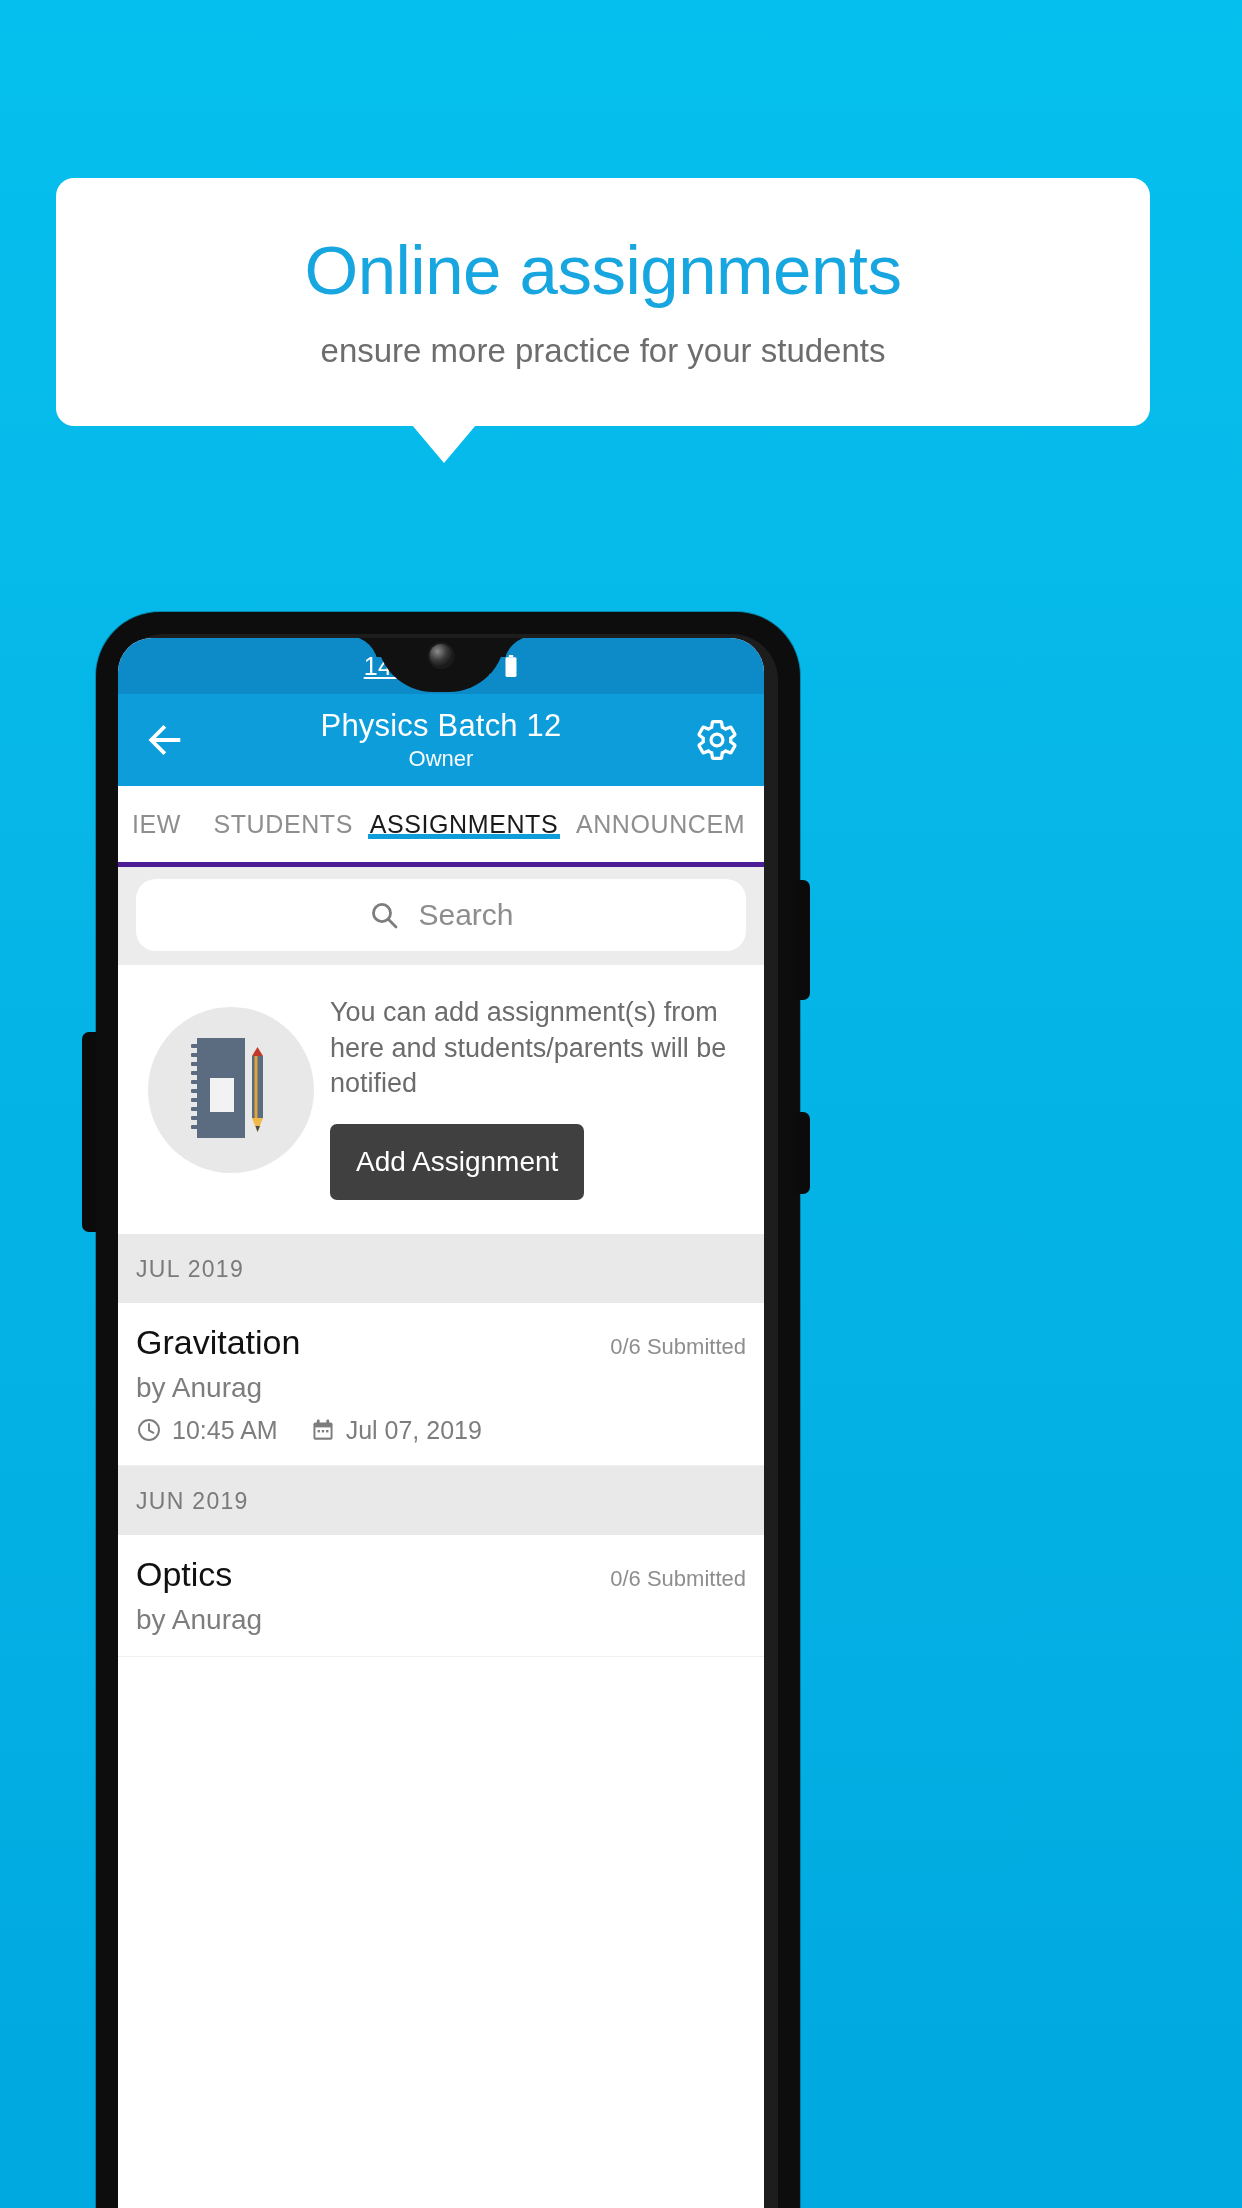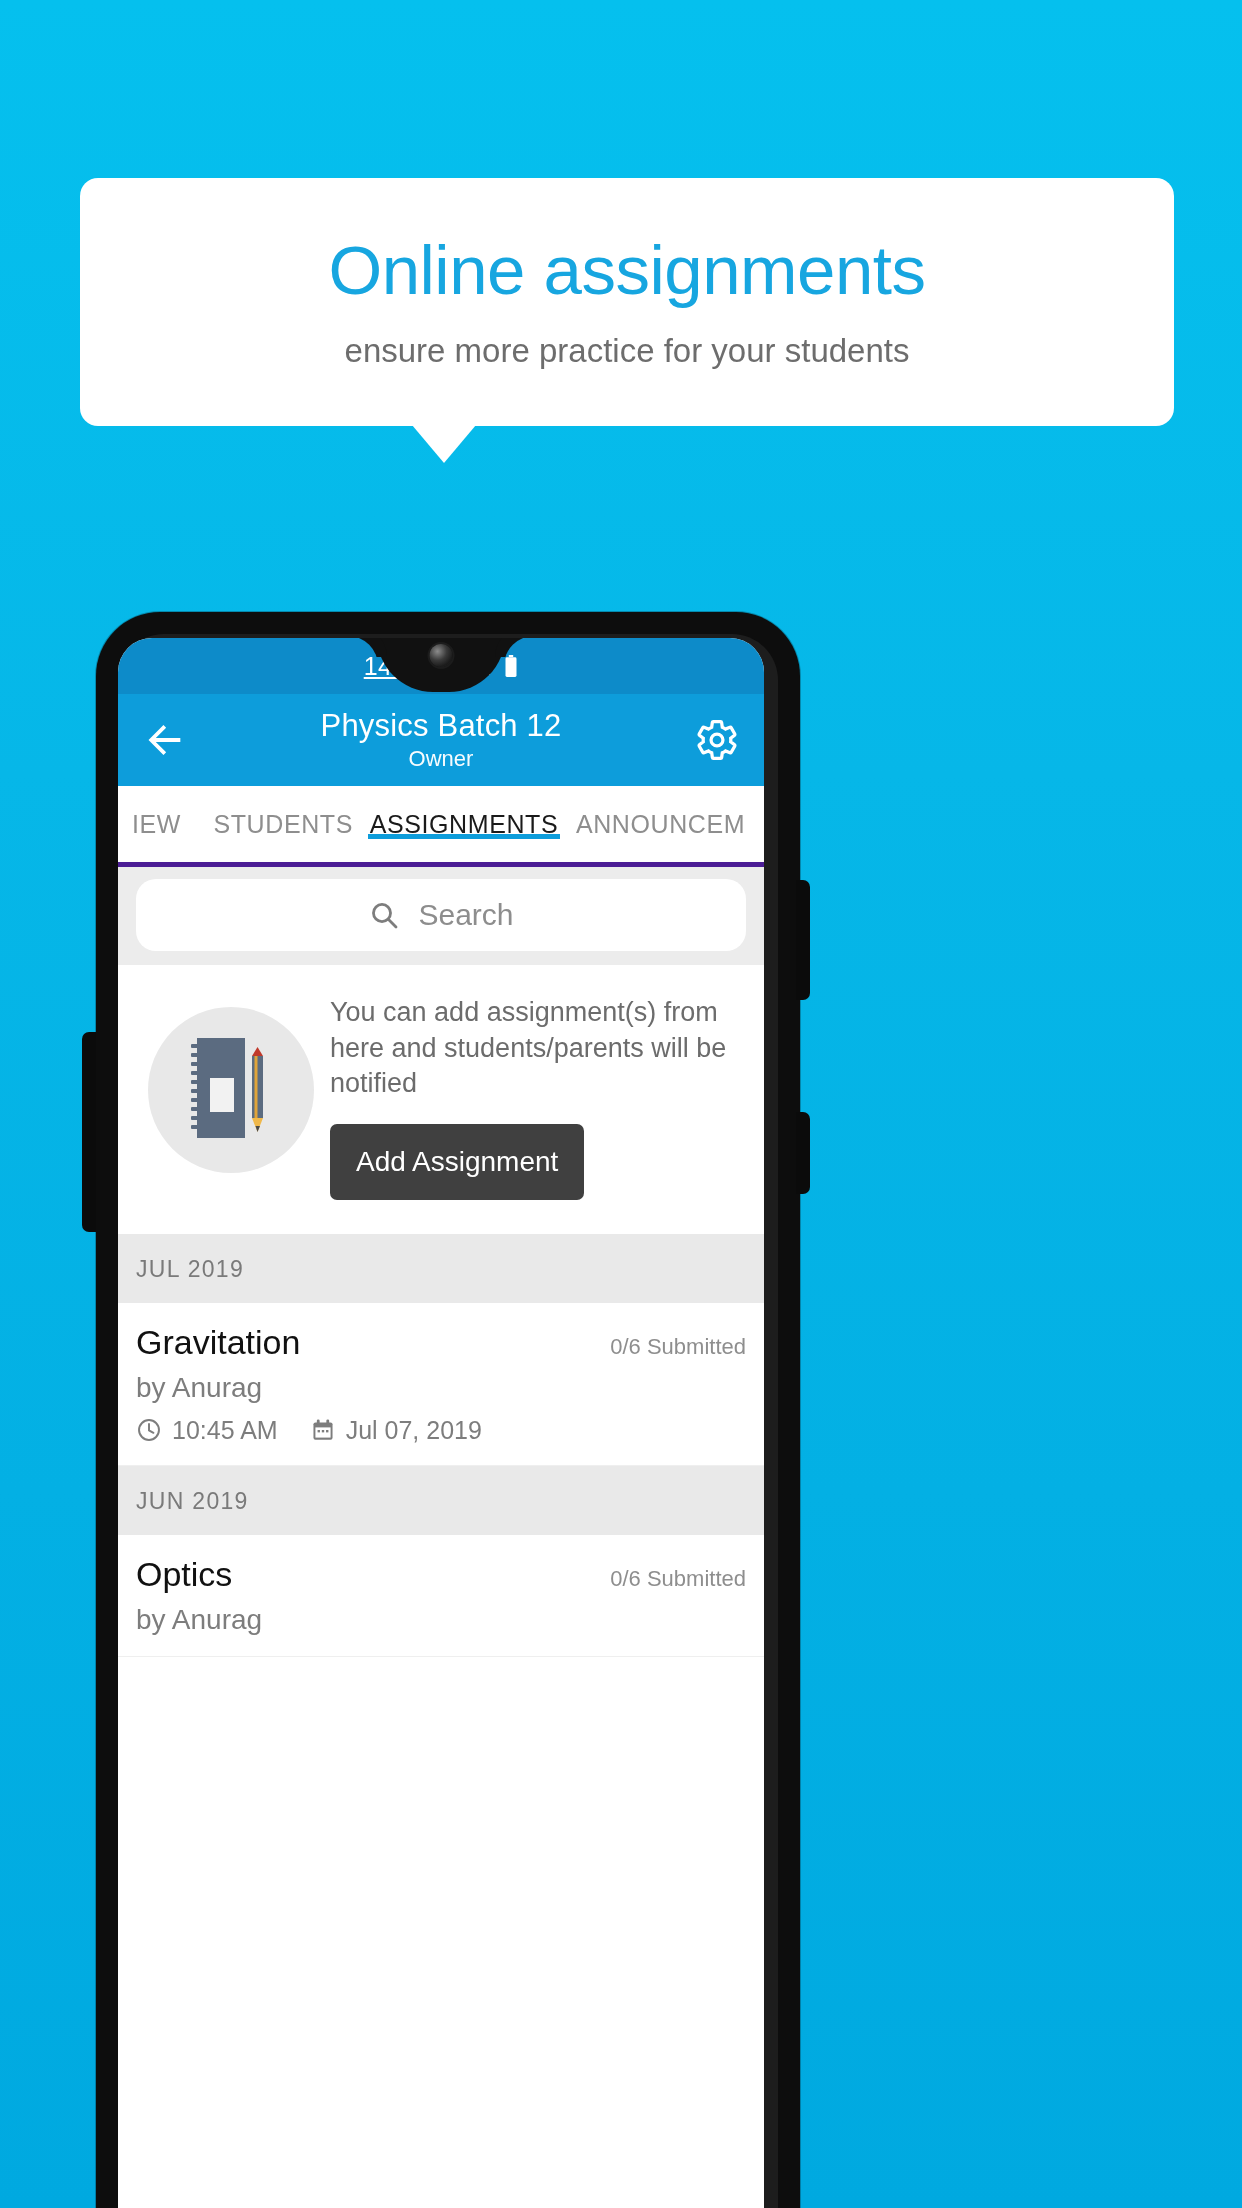--- a/index.html
+++ b/index.html
@@ -19,21 +19,21 @@
     position: relative;
     width: 1242px;
     height: 2208px;
     background: linear-gradient(180deg, #05c0ee 0%, #06b7e8 35%, #00a9e0 100%);
     overflow: hidden;
   }
 
   
   #callout {
     position: absolute;
-    left: 80px;
+    left: 56px;
     top: 178px;
     width: 1094px;
     height: 248px;
     background: #ffffff;
     border-radius: 18px;
     box-sizing: border-box;
     display: flex;
     flex-direction: column;
     align-items: center;
     justify-content: center;

